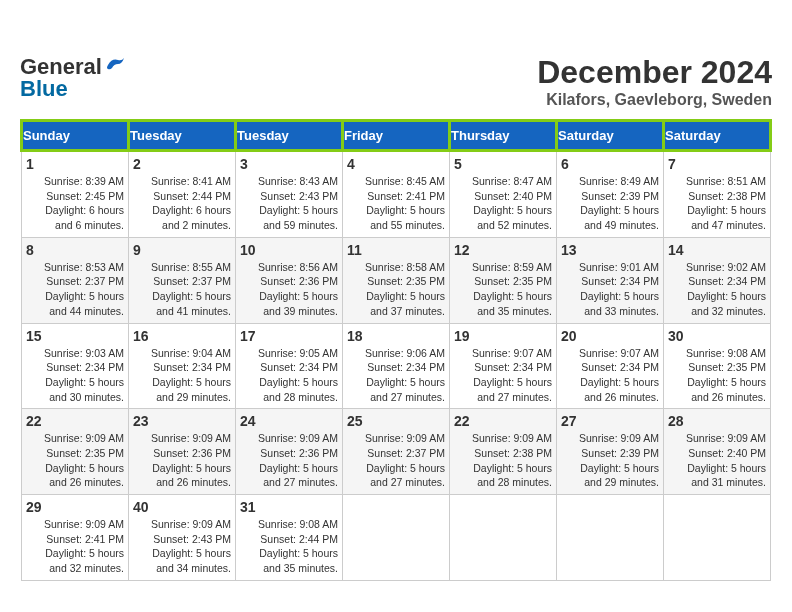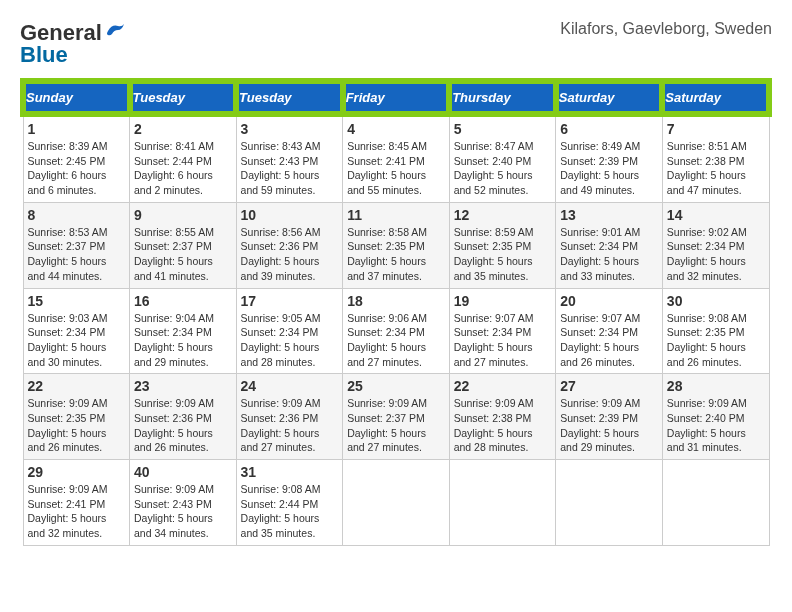--- a/index.html
+++ b/index.html
@@ -8,20 +8,21 @@
       background: #fff;
       width: 792px;
       min-height: 612px;
       padding: 20px;
     }
     .header-section {
       display: flex;
       justify-content: space-between;
       align-items: flex-start;
       margin-bottom: 10px;
+      margin-top: 34px;
     }
     .logo {
       display: flex;
       flex-direction: column;
       align-items: flex-start;
     }
     .logo-row {
       display: flex;
       align-items: center;
     }
@@ -29,54 +30,55 @@
       text-align: right;
     }
     .main-title {
       font-size: 32px;
       font-weight: bold;
       color: #333;
     }
     .sub-title {
       font-size: 16px;
       color: #555;
+      font-weight: bold;
     }
     .calendar {
       width: 100%;
       border-collapse: collapse;
       font-size: 11px;
     }
     .calendar th {
       background: #1565C0;
       color: #fff;
       padding: 6px 0;
       text-align: left;
       font-size: 13px;
       font-weight: bold;
-      border: 6px solid #84cc16;
-      font-style: italic;
+      border: 3px solid #84cc16;
     }
     .calendar td {
       border: 1px solid #ccc;
       vertical-align: top;
       padding: 4px;
       width: 107px;
       min-height: 80px;
     }
     .day-num {
       font-size: 14px;
       font-weight: bold;
       color: #333;
       display: block;
       margin-bottom: 2px;
     }
     .day-info {
       font-size: 10.5px;
       color: #333;
       line-height: 1.4;
+      text-align: right;
     }
     .empty-cell {
       background: #f9f9f9;
     }
     tr:nth-child(even) td { background: #f5f5f5; }
     tr:nth-child(odd) td { background: #fff; }
     .calendar thead tr th { background: #1565C0; }
   </style>
 </head>
 <body>
@@ -85,20 +87,21 @@
   <div class="logo">
     <div class="logo-row">
       <span style="font-size:22px;font-weight:bold;color:#333;">General</span>
       <svg width="22" height="18" viewBox="0 0 22 18" style="margin-left:2px;margin-top:-4px;">
         <path d="M4 9 Q8 2 14 4 Q18 5 20 2 Q18 8 14 8 Q10 8 8 12 Q6 14 4 13 Q2 12 4 9Z" fill="#1565C0"></path>
       </svg>
     </div>
     <span style="font-size:22px;font-weight:bold;color:#0369a1;margin-top:-4px;">Blue</span>
   </div>
   <div class="title-section">
+    <div class="main-title">December 2024</div>
     <div class="sub-title">Kilafors, Gaevleborg, Sweden</div>
   </div>
 </div>
 
 <table class="calendar">
   <thead>
     <tr>
     <th>Sunday</th>
         <th>Tuesday</th>
         <th>Tuesday</th>

